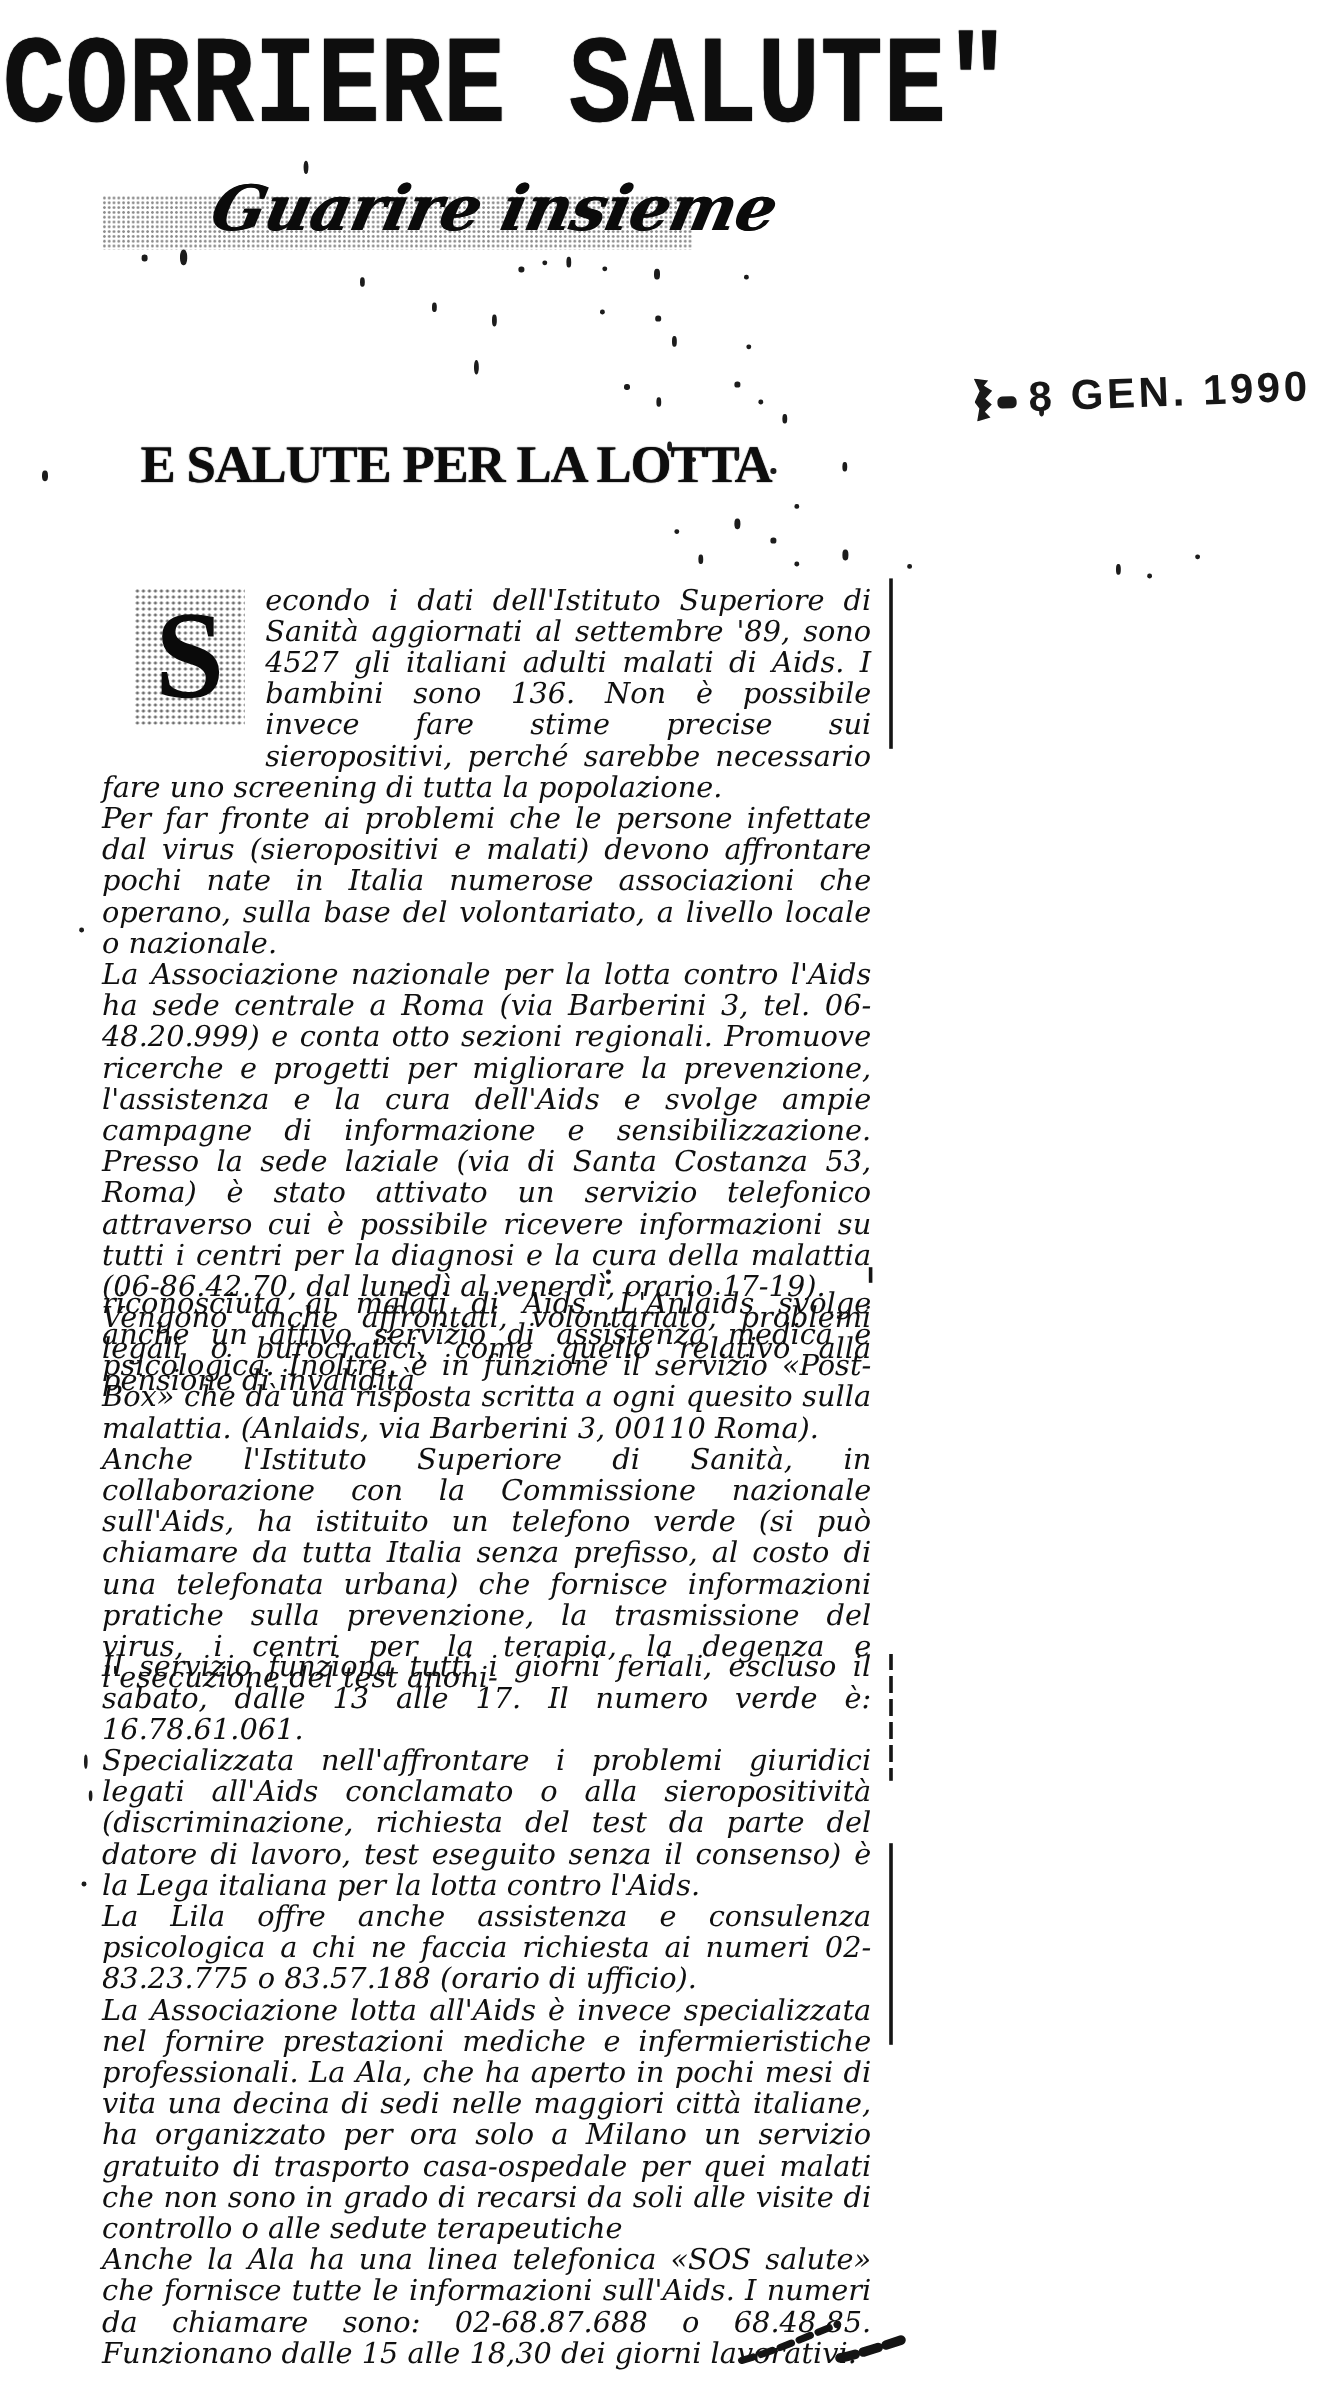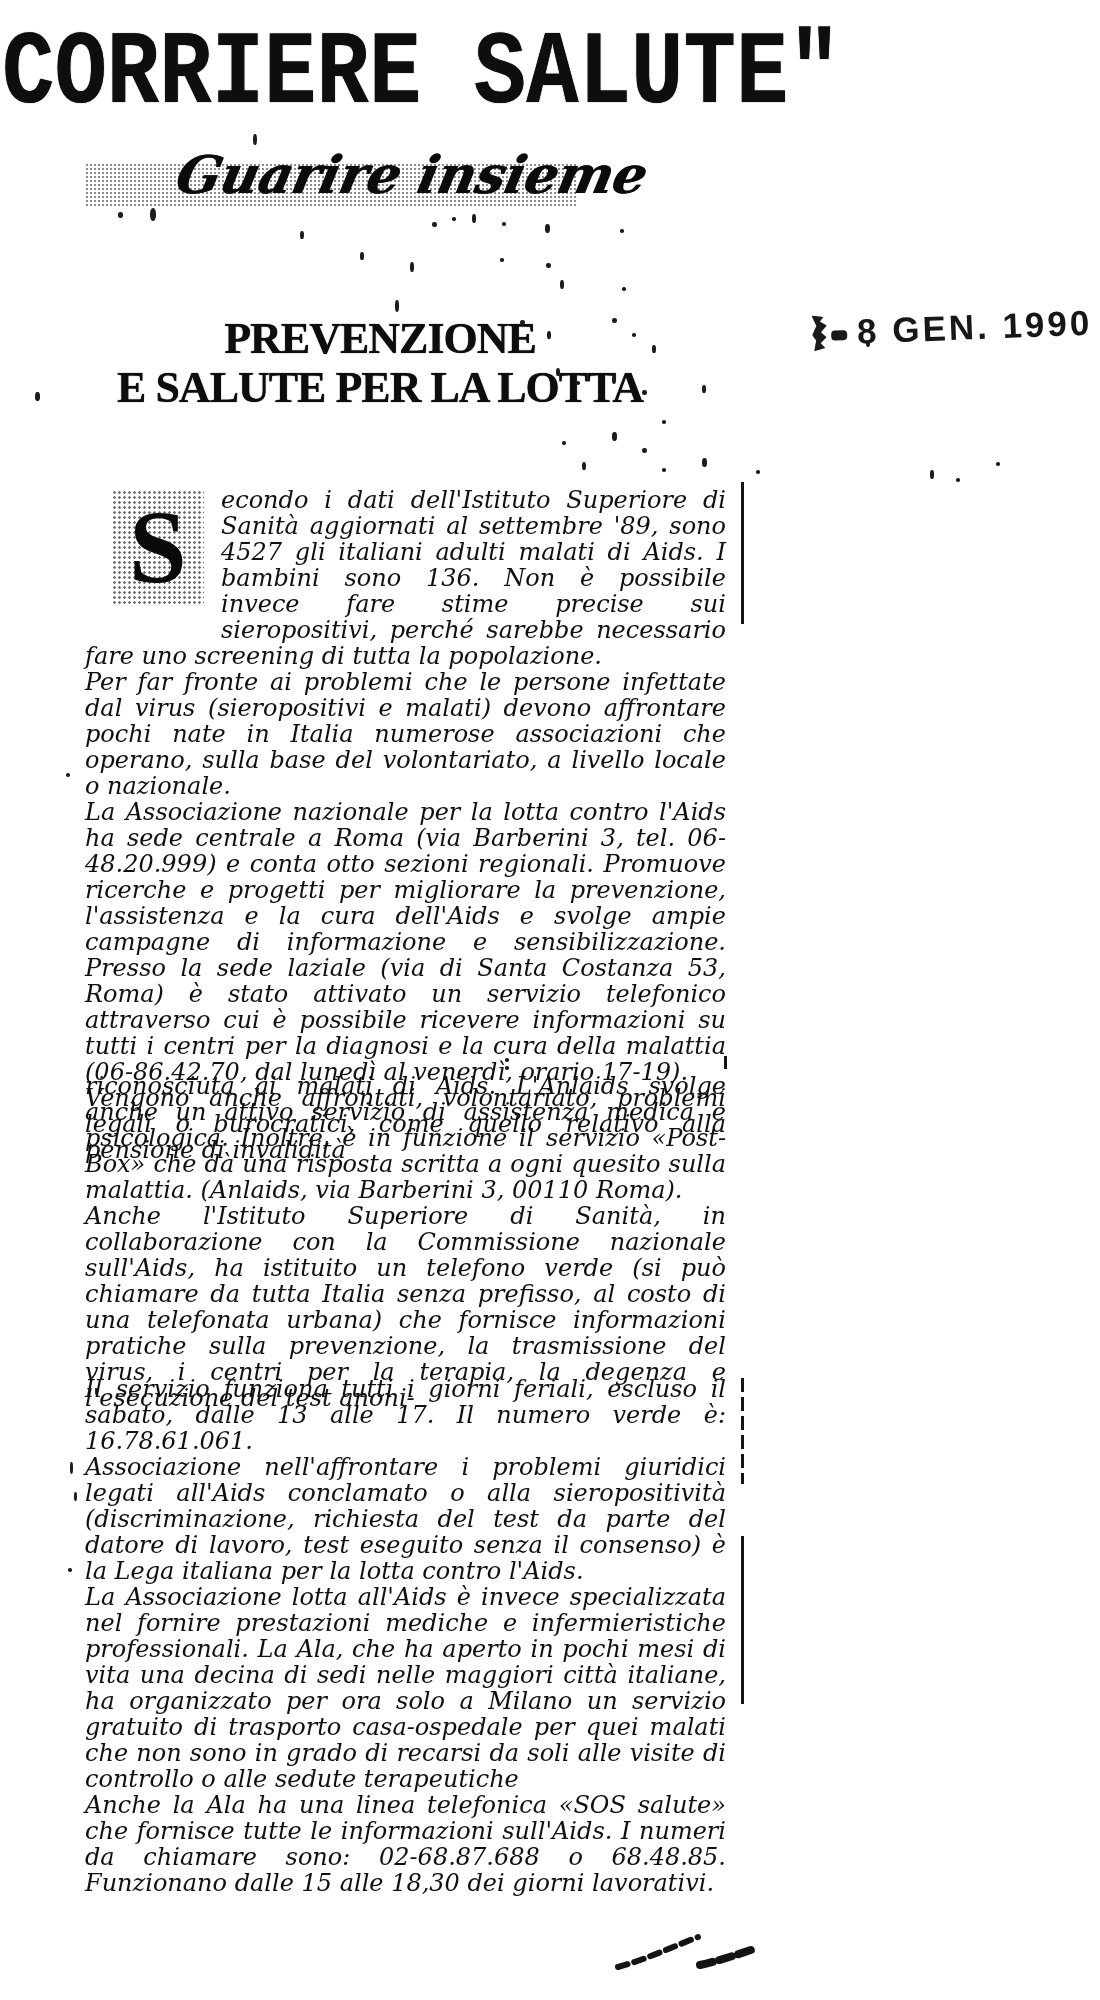--- a/index.html
+++ b/index.html
@@ -93,21 +93,21 @@
 
 <div class="page">
 
   <h1 class="masthead">CORRIERE SALUTE"</h1>
 
   <div class="banner">
     <span class="banner-text">Guarire insieme</span>
   </div>
 
   <h2 class="headline">
-    <span>PREVENZIONE</span><br>
+    <br>
     <span>E SALUTE PER LA LOTTA</span><br>
   </h2>
 
   <div class="stamp">
     <span class="stamp-blob"></span>
     <span class="stamp-dash"></span>
     <span>8 GEN. 1990</span>
   </div>
 
   <section class="body-block" style="top:487px;">
@@ -119,21 +119,22 @@
     <p>Vengono anche affrontati, volontariato, problemi legali o burocratici, come quello relativo alla pensione di invalidità</p>
   </section>
 
   <section class="body-block" style="top:1073px;">
     <p>riconosciuta ai malati di Aids. L'Anlaids svolge anche un attivo servizio di assistenza medica e psicologica. Inoltre, è in funzione il servizio «Post-Box» che dà una risposta scritta a ogni quesito sulla malattia. (Anlaids, via Barberini 3, 00110 Roma).</p>
     <p>Anche l'Istituto Superiore di Sanità, in collaborazione con la Commissione nazionale sull'Aids, ha istituito un telefono verde (si può chiamare da tutta Italia senza prefisso, al costo di una telefonata urbana) che fornisce informazioni pratiche sulla prevenzione, la trasmissione del virus, i centri per la terapia, la degenza e l'esecuzione del test anoni-</p>
   </section>
 
   <section class="body-block" style="top:1376px;font-style:italic;">
     <p>Il servizio funziona tutti i giorni feriali, escluso il sabato, dalle 13 alle 17. Il numero verde è: 16.78.61.061.</p>
-    <p>Associazione nell'affrontare i problemi giuridici legati all'Aids conclamato o alla sieropositività (discriminazione, richiesta del test da parte del datore di lavoro, test eseguito senza il consenso) è la Lega italiana per la lotta contro l'Aids.</p>
+    <p>Specializzata nell'affrontare i problemi giuridici legati all'Aids conclamato o alla sieropositività (discriminazione, richiesta del test da parte del datore di lavoro, test eseguito senza il consenso) è la Lega italiana per la lotta contro l'Aids.</p>
+    <p>La Lila offre anche assistenza e consulenza psicologica a chi ne faccia richiesta ai numeri 02-83.23.775 o 83.57.188 (orario di ufficio).</p>
     <p>La Associazione lotta all'Aids è invece specializzata nel fornire prestazioni mediche e infermieristiche professionali. La Ala, che ha aperto in pochi mesi di vita una decina di sedi nelle maggiori città italiane, ha organizzato per ora solo a Milano un servizio gratuito di trasporto casa-ospedale per quei malati che non sono in grado di recarsi da soli alle visite di controllo o alle sedute terapeutiche</p>
     <p>Anche la Ala ha una linea telefonica «SOS salute» che fornisce tutte le informazioni sull'Aids. I numeri da chiamare sono: 02-68.87.688 o 68.48.85. Funzionano dalle 15 alle 18,30 dei giorni lavorativi.</p>
   </section>
 
 
   <svg class="signature" width="150" height="55" viewBox="0 0 150 55" fill="none">
     <path d="M6 47 C 32 40, 58 28, 86 17" stroke="#141414" stroke-width="6" stroke-dasharray="10 7" stroke-linecap="round"></path>
     <path d="M88 45 C 106 41, 124 35, 142 29" stroke="#141414" stroke-width="8" stroke-dasharray="13 7" stroke-linecap="round"></path>
   </svg>
 

